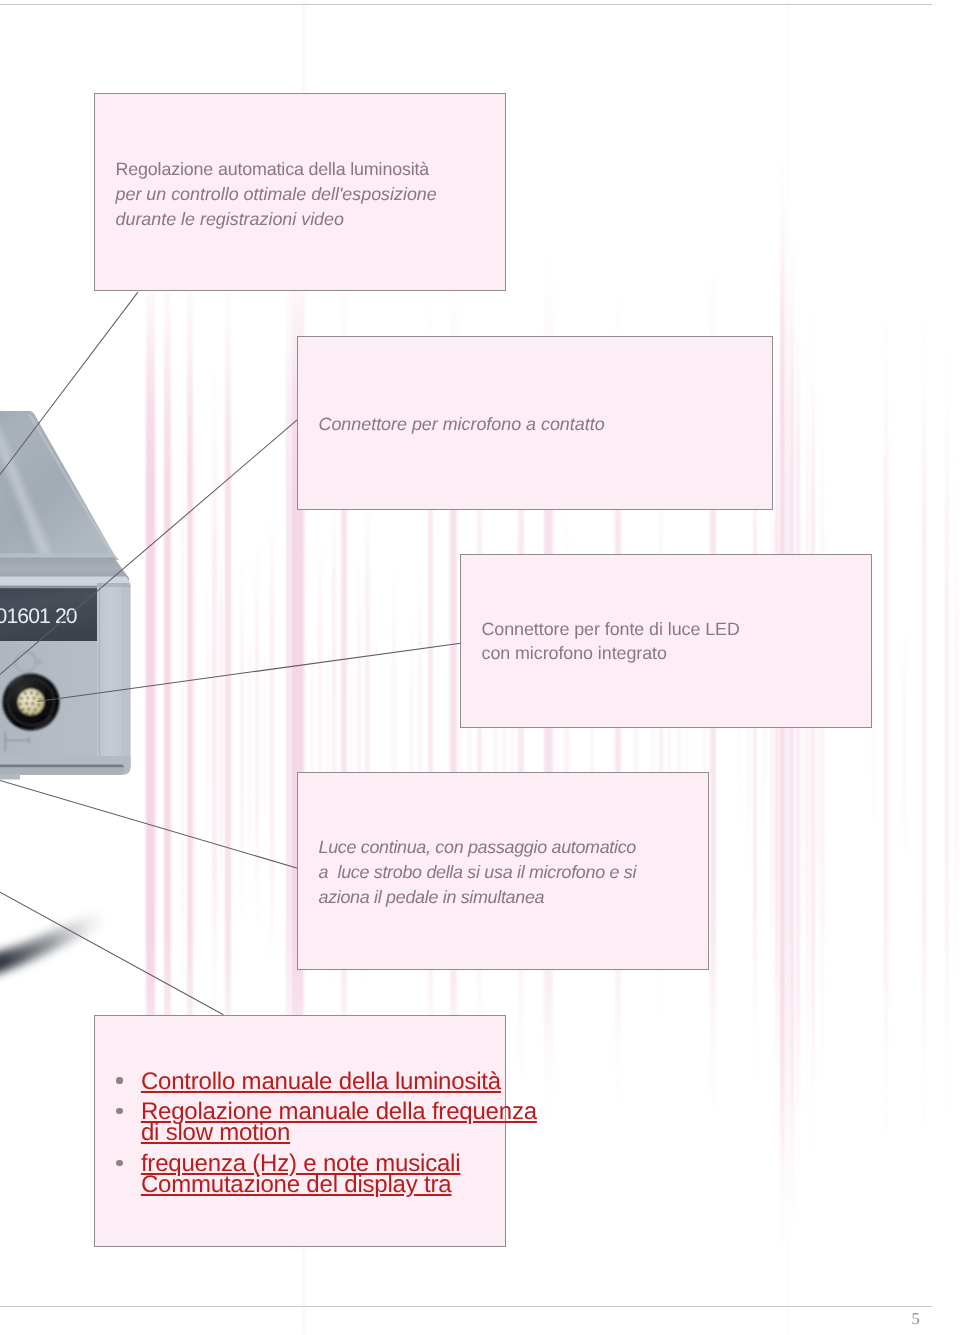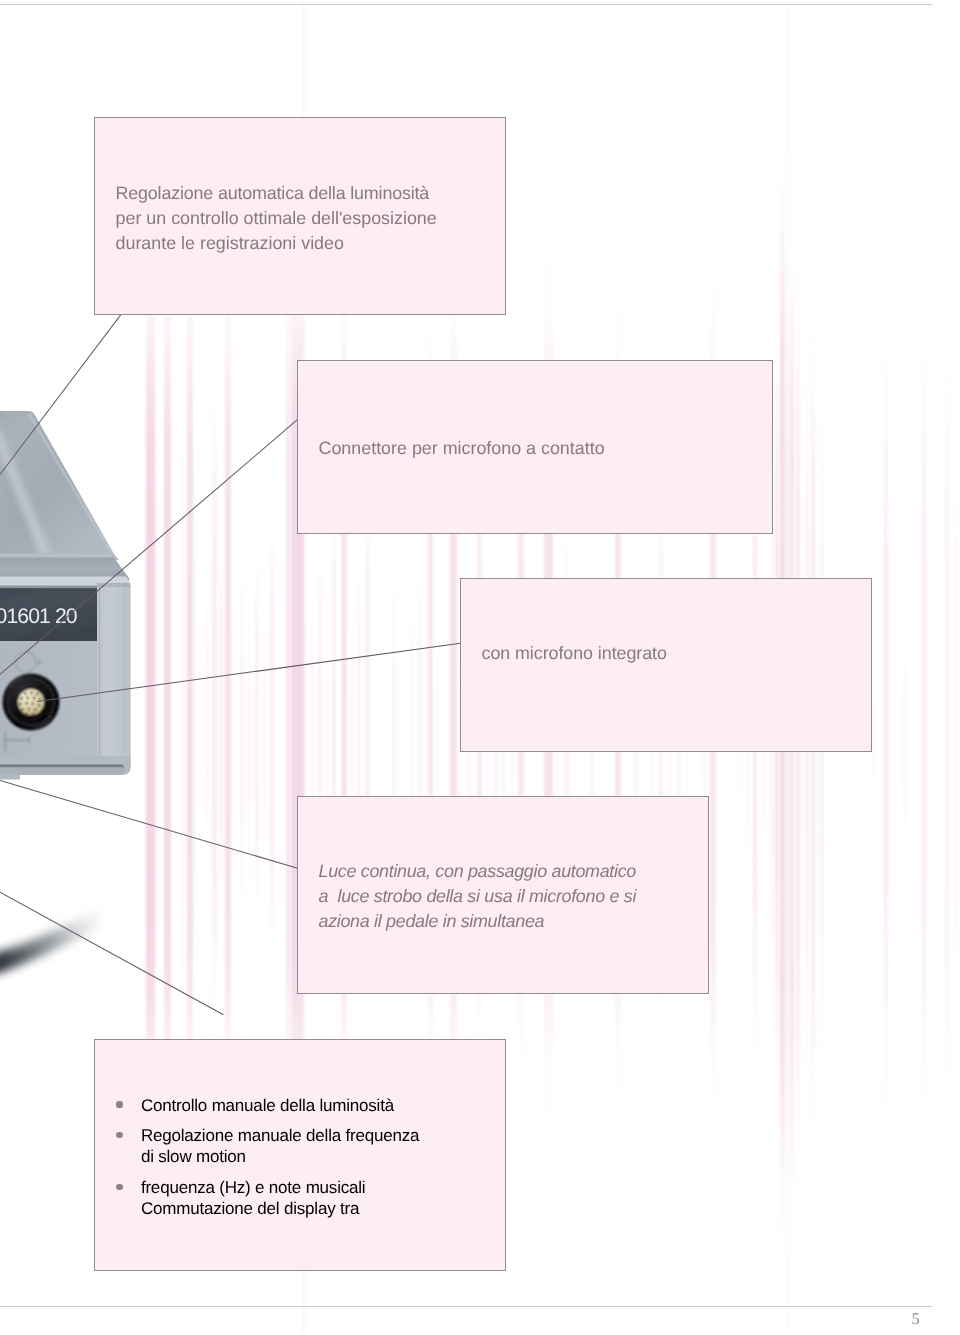--- a/index.html
+++ b/index.html
@@ -18,34 +18,33 @@
   .rule{position:absolute;left:0;height:1px;background:#c9c9c9;}
 
   #leadlines{position:absolute;left:0;top:0;}
 
   .callout{
     position:absolute;
     background:#fdedf4;
     outline:1px solid #918a90;
     outline-offset:-1px;
     box-sizing:border-box;
-    margin-top:24px;
   }
   .ctext{
     position:absolute;
     color:#867a80;
     font-size:17.9px;
     line-height:24.9px;
   }
   .ctext .cl{display:block;white-space:pre;}
   .ls1{letter-spacing:-0.17px;}
-  .ls2{letter-spacing:-0.01px;}
+  .ls2{letter-spacing:-0.01px;font-style:italic;}
   .ls3{letter-spacing:-0.07px;}
   .ls4{letter-spacing:-0.30px;}
-  .blist{position:absolute;color:#000000;font-size:17px;line-height:21.2px;}
+  .blist{position:absolute;color:#b91c1c;font-size:24px;line-height:21.2px;text-decoration:underline;}
   .bitem{position:relative;padding-left:23px;margin-bottom:9.45px;}
   .bitem:last-child{margin-bottom:0;}
   .bitem .dot{position:absolute;left:-1.5px;top:6.9px;width:6.2px;height:6.2px;border-radius:50%;background:#8e8286;}
   .bitem .bline{white-space:pre;display:block;letter-spacing:-0.2px;}
 
   #pageno{
     position:absolute;color:#8b8b8b;font-size:16.5px;
     font-family:"Liberation Serif", serif;
     left:911.6px;top:1311.3px;line-height:16.5px;
   }
@@ -314,20 +313,21 @@
   </div>
 
   <div class="callout" style="left:297px;top:336px;width:476px;height:174px;">
     <div class="ctext" style="left:21.5px;top:76.3px;">
       <span class="cl ls2">Connettore per microfono a contatto</span>
     </div>
   </div>
 
   <div class="callout" style="left:460px;top:554px;width:412px;height:174px;">
     <div class="ctext" style="left:21.5px;top:62.5px;">
+      <span class="cl ls3">Connettore per fonte di luce LED</span>
       <span class="cl ls3">con microfono integrato</span>
     </div>
   </div>
 
   <div class="callout" style="left:297px;top:772px;width:412px;height:198px;">
     <div class="ctext" style="left:21.5px;top:62.7px;font-style:italic;">
       <span class="cl ls4">Luce continua, con passaggio automatico</span>
       <span class="cl ls4">a  luce strobo della si usa il microfono e si</span>
       <span class="cl ls4">aziona il pedale in simultanea</span>
     </div>

